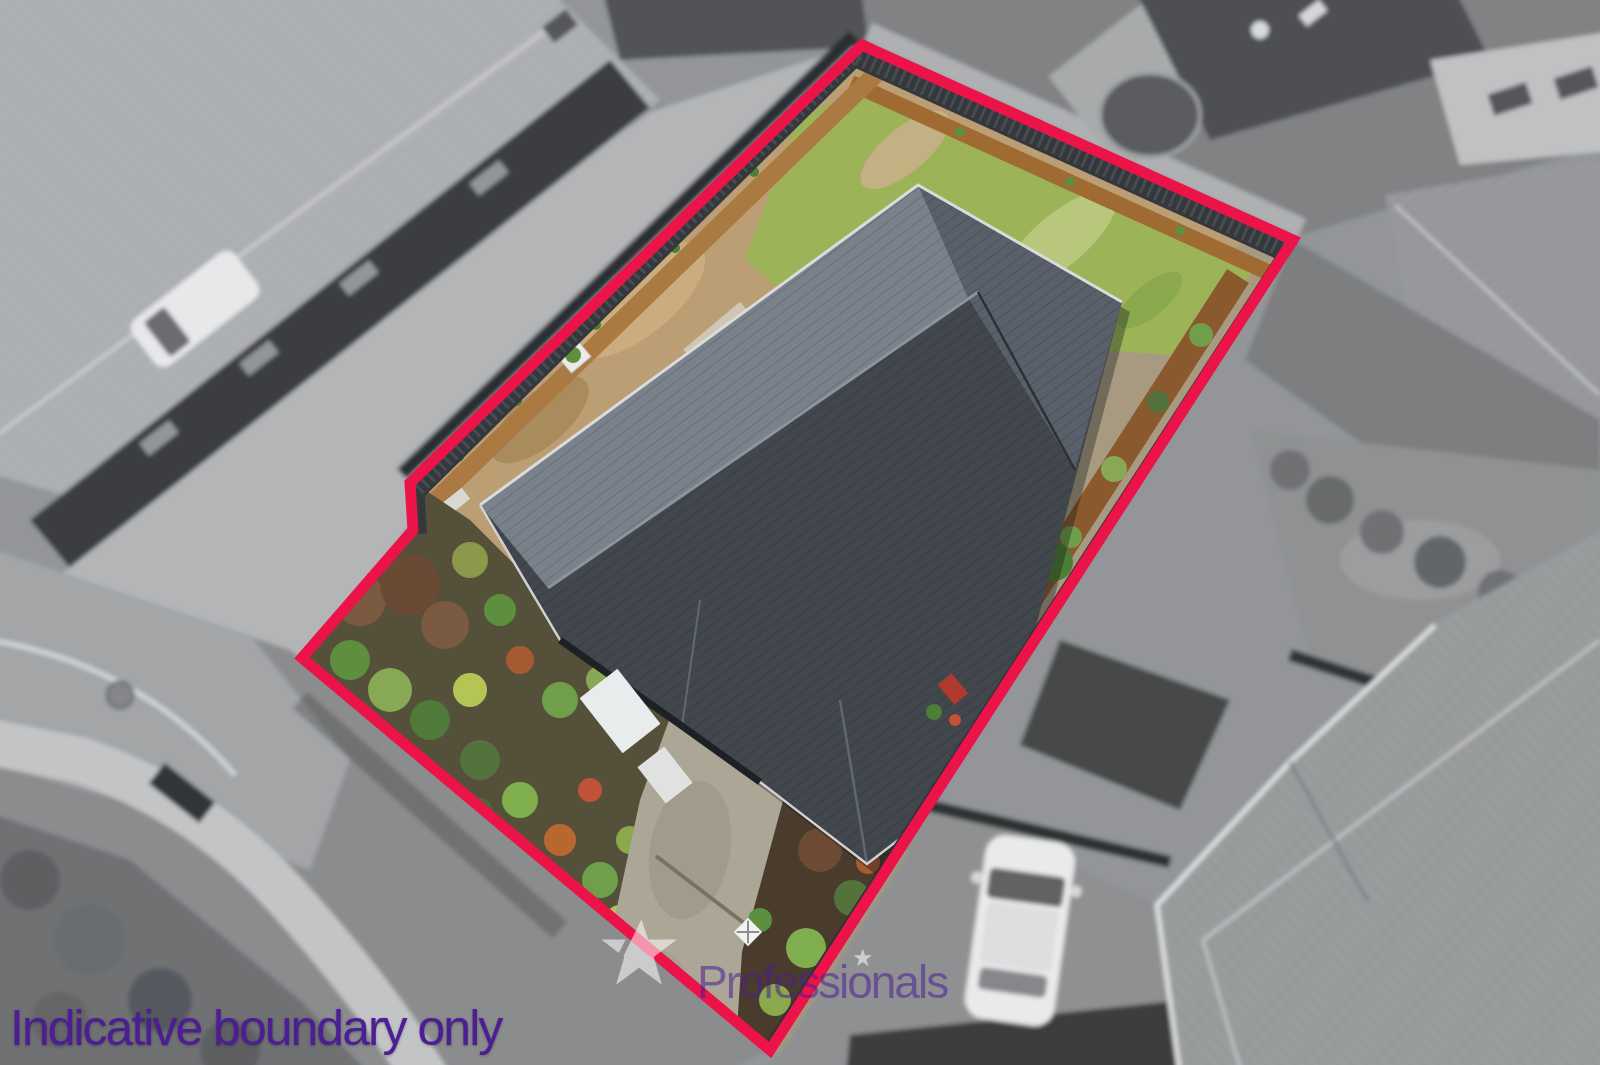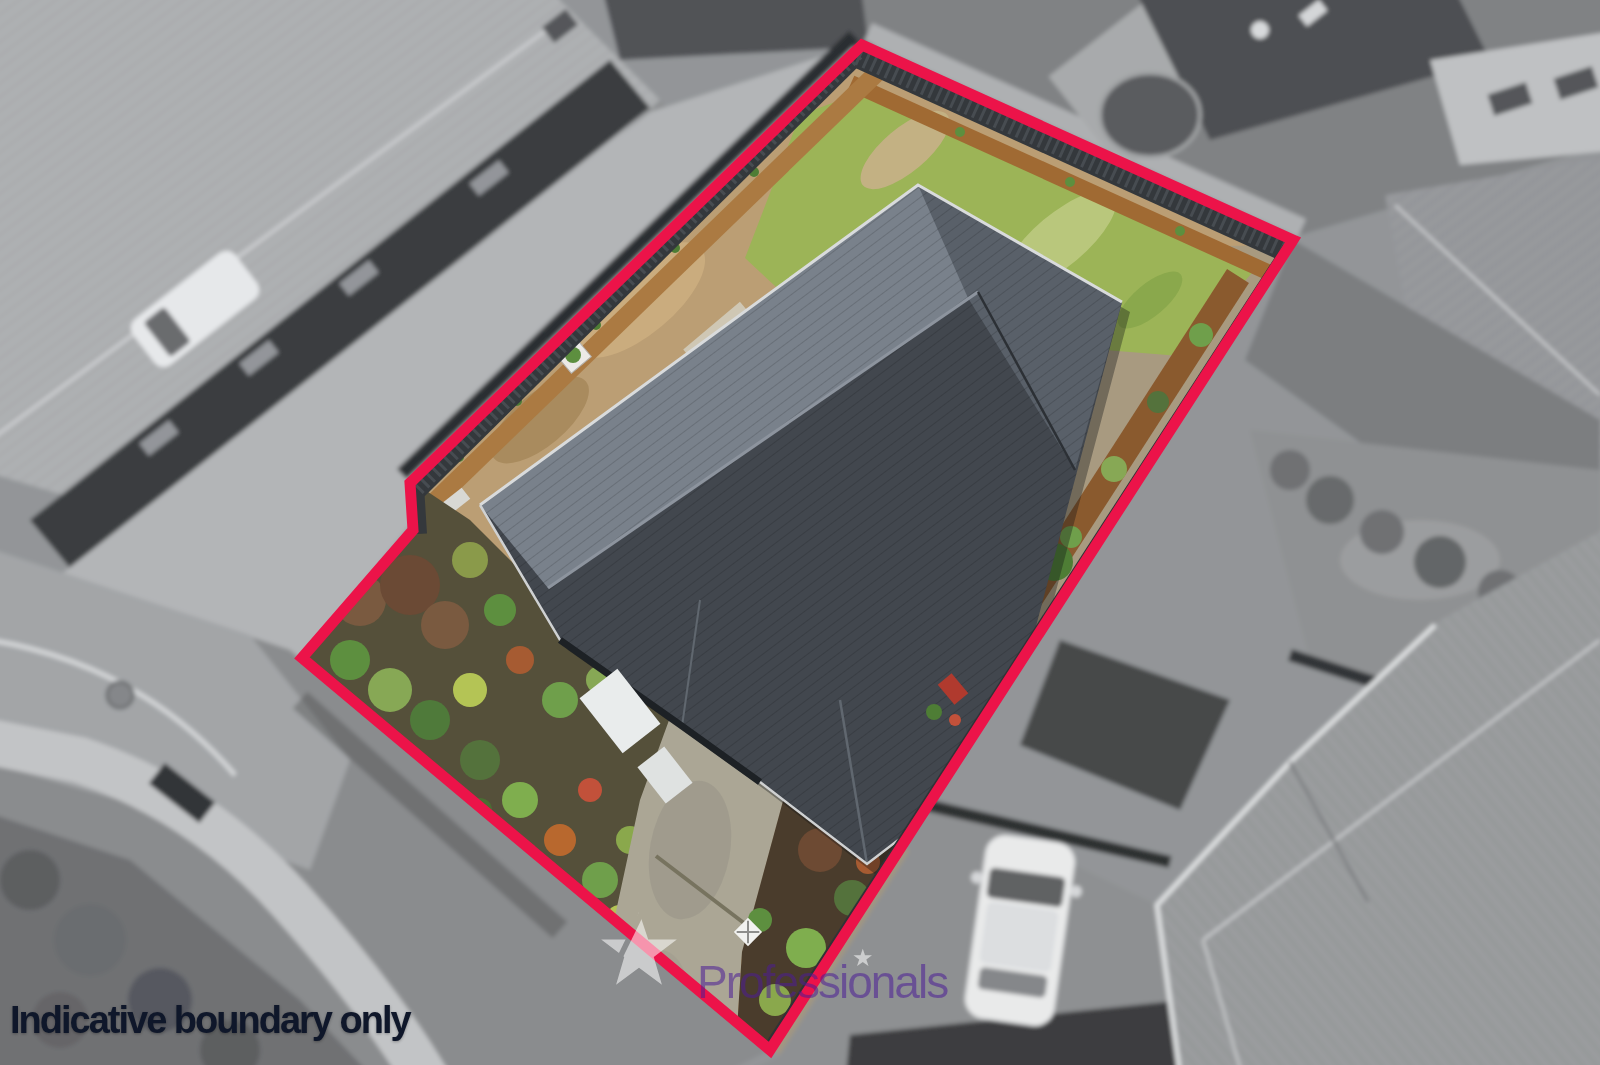--- a/index.html
+++ b/index.html
@@ -1,20 +1,20 @@
 <!DOCTYPE html>
 <html><head>
 <meta charset="utf-8">
 <style>
   html,body{margin:0;padding:0;background:#222;}
   #stage{position:relative;width:1600px;height:1065px;overflow:hidden;
          background:#909294;font-family:"Liberation Sans",sans-serif;}
   #stage svg{position:absolute;left:0;top:0;}
-  .caption{position:absolute;left:10px;top:999px;font-size:38px;letter-spacing:-2px;
-           color:#0f172a;font-weight:700;text-shadow:0 1px 3px rgba(0,0,0,.30);white-space:nowrap;}
+  .caption{position:absolute;left:10px;top:999px;font-size:50px;letter-spacing:-2px;
+           color:#4c1d95;font-weight:400;text-shadow:0 1px 3px rgba(0,0,0,.30);white-space:nowrap;}
   .watermark{position:absolute;left:600px;top:912px;width:430px;height:100px;opacity:.55;}
   .watermark .wm-text{position:absolute;left:97px;top:43px;font-size:46px;font-weight:400;
            letter-spacing:-2px;color:#4c1d95;white-space:nowrap;}
   .watermark .wm-star-big{position:absolute;left:14px;top:14px;width:78px;height:78px;}
   .watermark .wm-star-small{position:absolute;left:252px;top:34px;font-size:24px;color:#fff;line-height:1;}
 </style>
 </head>
 <body>
 
 <div id="stage">

